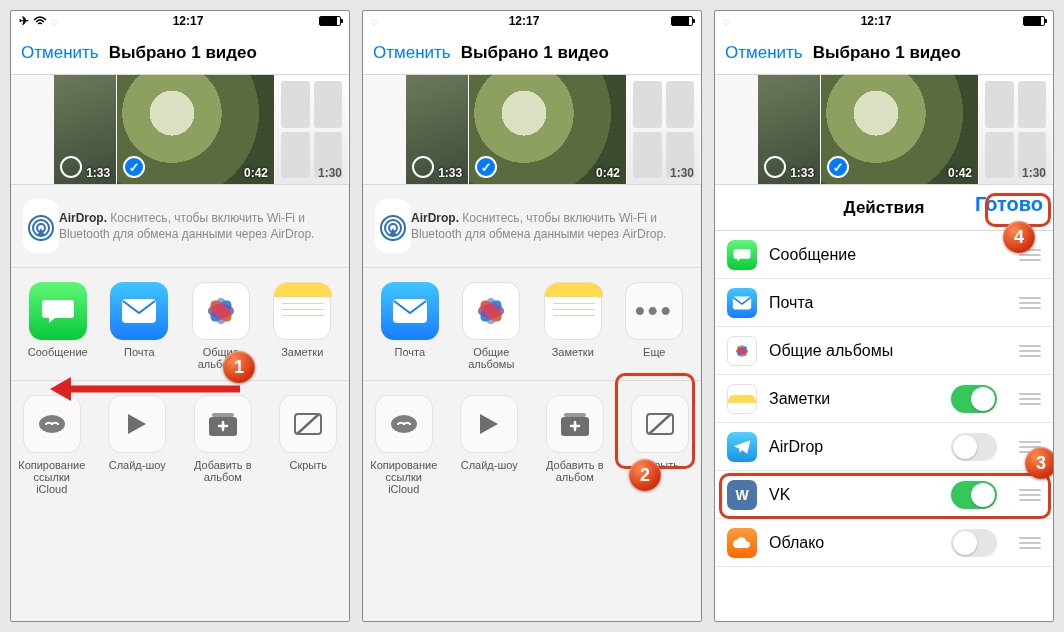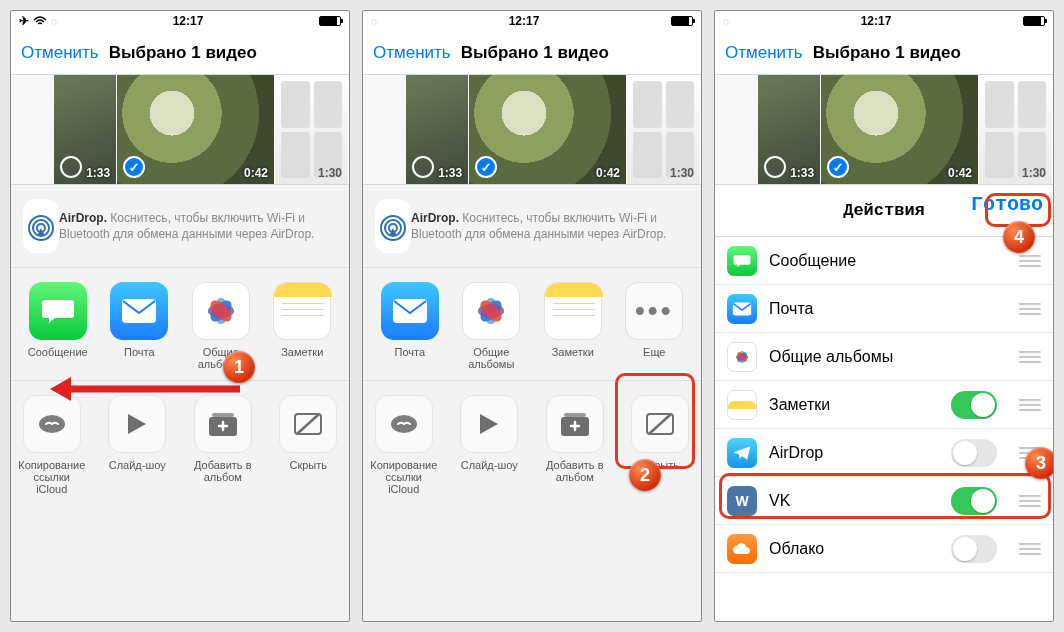--- a/index.html
+++ b/index.html
@@ -110,21 +110,21 @@
   
   .ic-messages{background:linear-gradient(#5ff777,#09c93b);}
   .ic-mail{background:linear-gradient(#3fc6ff,#1a7cff);}
   .ic-photos{background:#fff;border:1px solid #e0e0e0;}
   .ic-more{background:#fafafa;border:1px solid #e0e0e0;color:#7a7a7a !important;}
   .ic-telegram{background:linear-gradient(#4fd1ff,#1993e6);}
   .ic-vk{background:#4a76a8;}
   .ic-cloud{background:linear-gradient(#ff9a3c,#ff6a00);}
   
   .manage-header{
-    height:52px;border-bottom:1px solid #d8d8d8;display:flex;align-items:center;justify-content:center;position:relative;font-family:Liberation Mono, monospace;
+    height:46px;border-bottom:1px solid #d8d8d8;display:flex;align-items:center;justify-content:center;position:relative;
   }
   .manage-header .title{font-size:17px;font-weight:700;}
   .done-btn{position:absolute;right:10px;top:8px;color:#007aff;font-size:20px;font-weight:600;}
   .list{background:#fff;}
   .li{
     display:flex;align-items:center;height:48px;padding:0 12px;border-bottom:1px solid #e6e6e6;gap:12px;
   }
   .li .app-icon{width:30px;height:30px;border-radius:7px;display:flex;align-items:center;justify-content:center;font-size:16px;color:#fff;flex-shrink:0;}
   .li .name{flex:1;font-size:16px;color:#000;}
   .toggle{width:46px;height:28px;border-radius:14px;background:#e5e5e5;position:relative;flex-shrink:0;}

